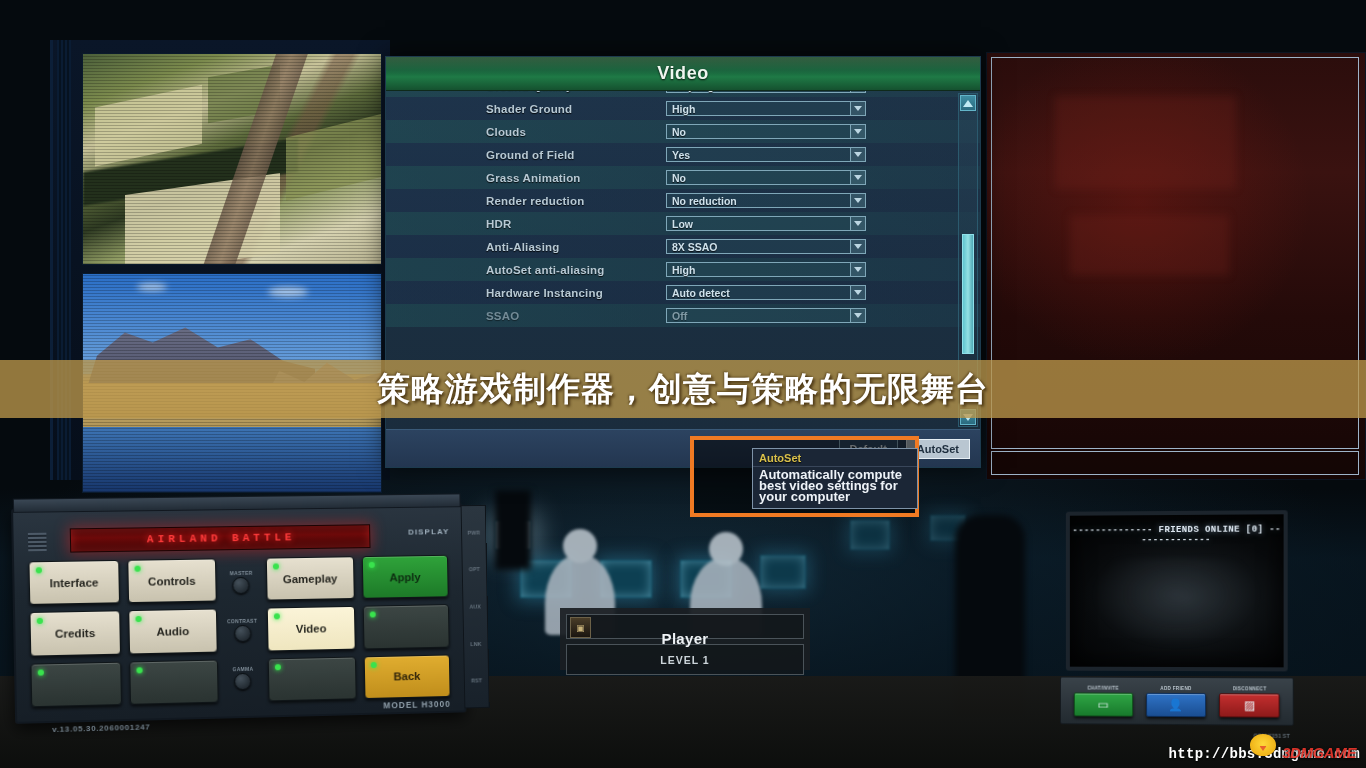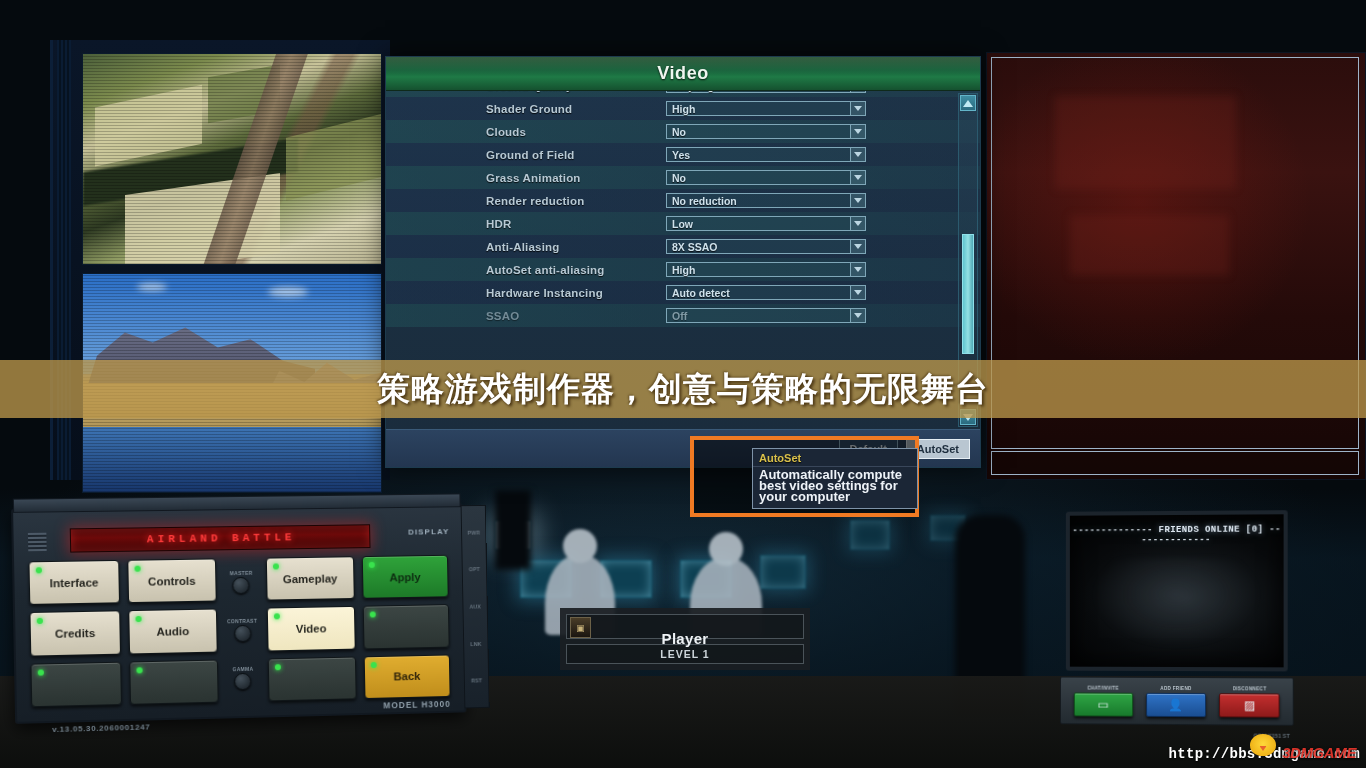--- a/index.html
+++ b/index.html
@@ -324,21 +324,21 @@
     position:relative; height:25px; border:1px solid #4a5359; background:rgba(18,22,26,.8);
     display:flex; align-items:center; justify-content:center;
   }
   #player-avatar {
     position:absolute; left:3px; top:2px; width:21px; height:21px;
     background:linear-gradient(180deg,#4a3d28,#1a1510); border:1px solid #6c6148;
     display:flex;align-items:center;justify-content:center; font-size:9px; color:#c8b27a;
   }
   #player-name { color:#eef2f5; font-size:15px; font-weight:bold; letter-spacing:.3px;margin-top:24px; }
   #player-level {
-    margin-top:5px; height:20px; border:1px solid #4a5359; background:rgba(18,22,26,.8);
+    margin-top:5px; height:31px; border:1px solid #4a5359; background:rgba(18,22,26,.8);
     display:flex; align-items:center; justify-content:center;
     color:#cdd5da; font-size:10.5px; font-weight:bold; letter-spacing:1px;
   }
 
   
   #terminal {
     position:absolute; left:1055px; top:505px; width:240px; height:225px;
     transform:perspective(800px) rotateY(-3deg);
   }
   #term-screen {

